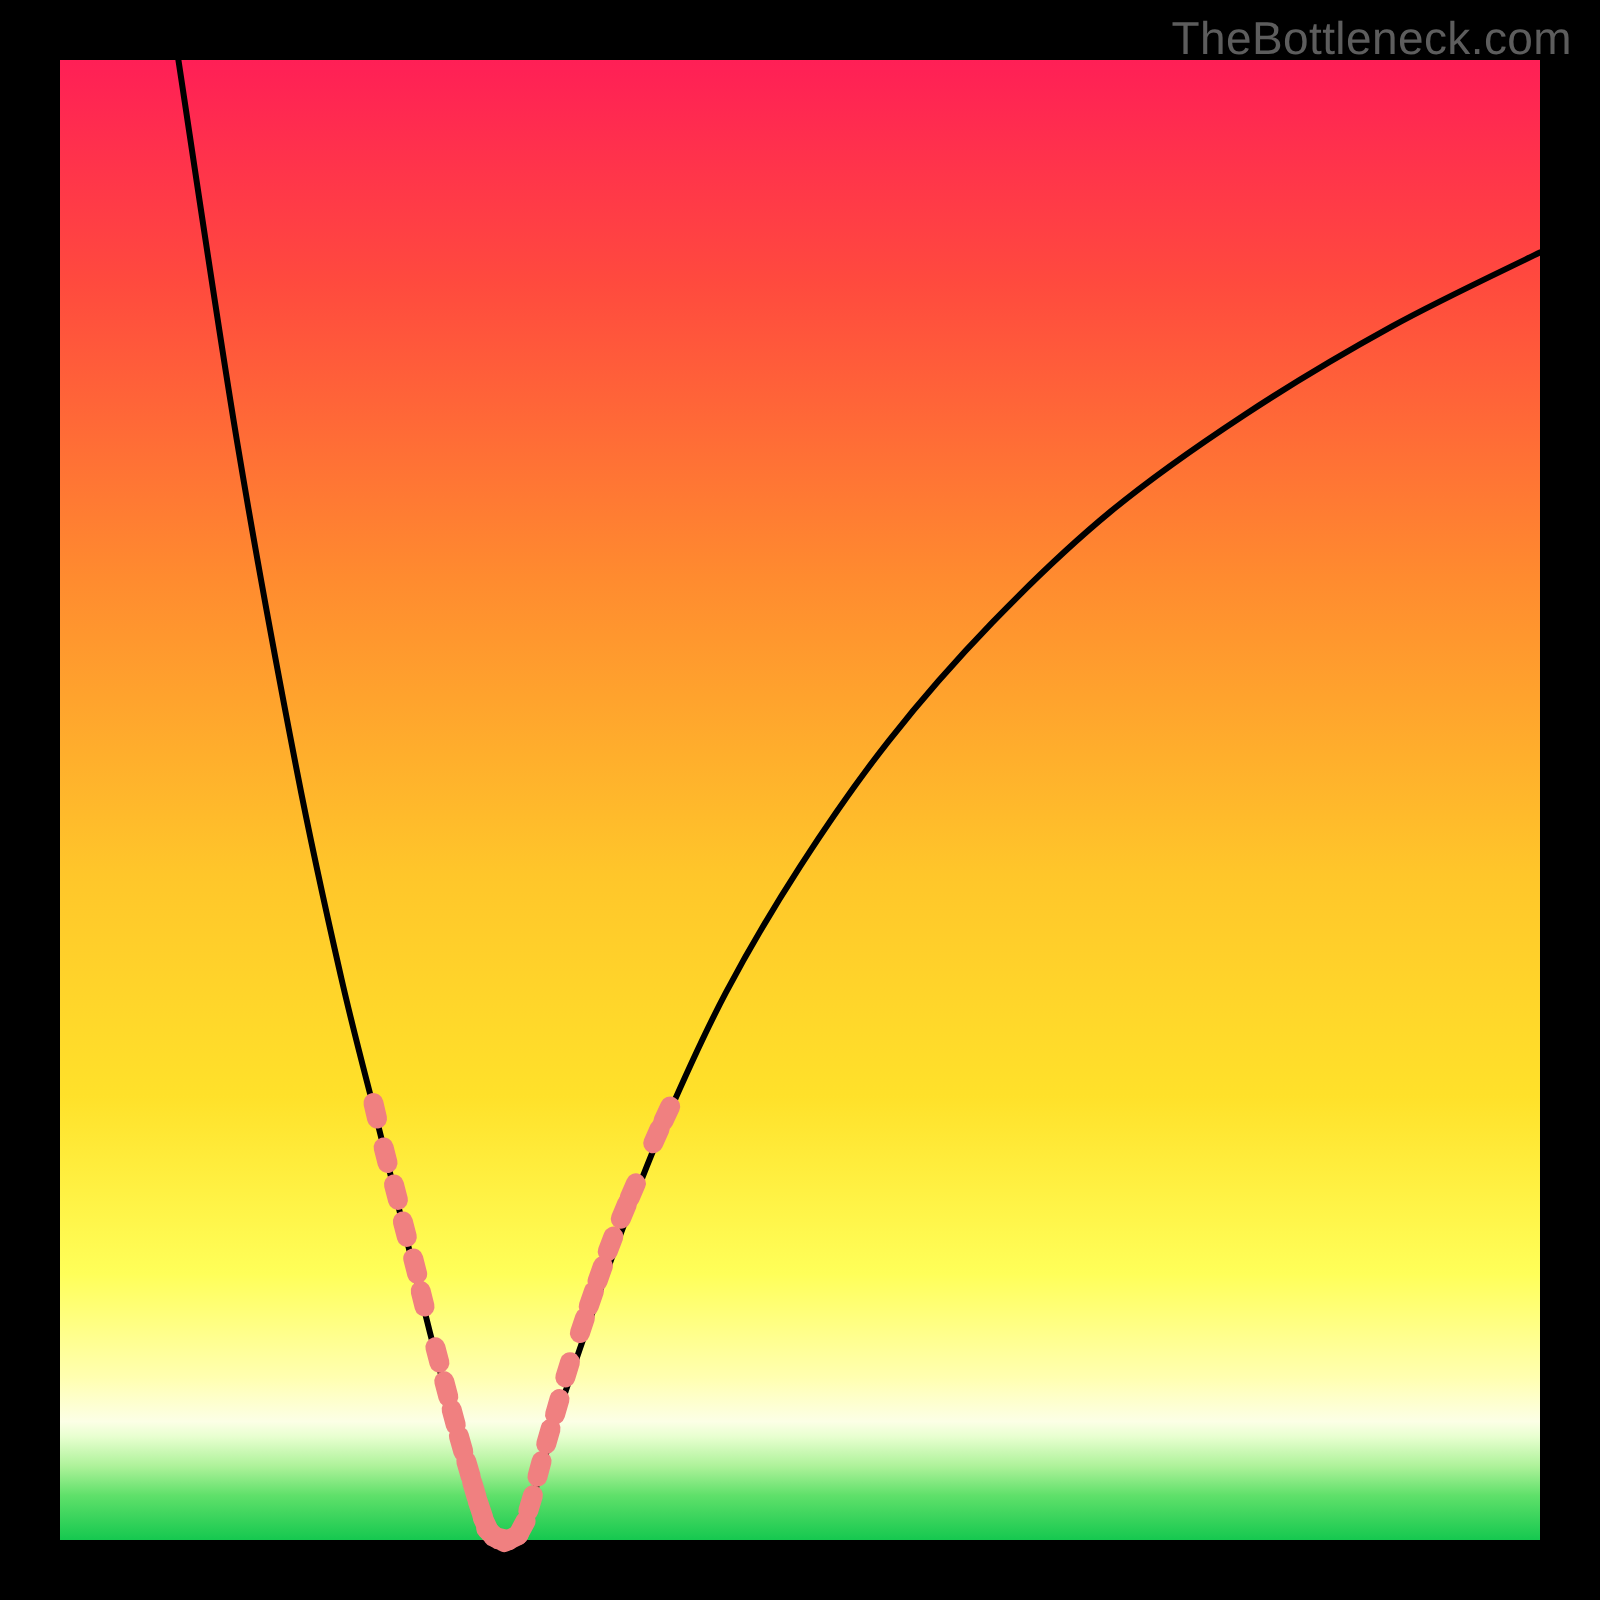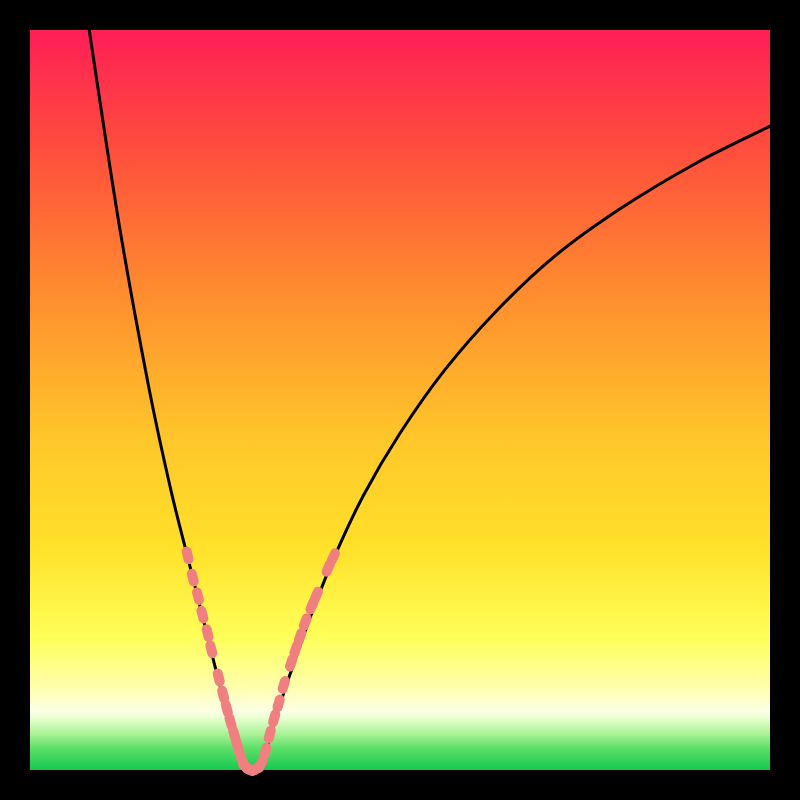--- a/index.html
+++ b/index.html
@@ -86,13 +86,14 @@
         <rect x="282.22" y="657.70" width="18" height="10" rx="5" ry="5" fill="#f08080" transform="rotate(-71.6 291.22 662.70)"></rect>
         <rect x="286.66" y="644.38" width="18" height="10" rx="5" ry="5" fill="#f08080" transform="rotate(-71.1 295.66 649.38)"></rect>
         <rect x="291.10" y="631.80" width="18" height="10" rx="5" ry="5" fill="#f08080" transform="rotate(-70.6 300.10 636.80)"></rect>
         <rect x="296.28" y="617.00" width="18" height="10" rx="5" ry="5" fill="#f08080" transform="rotate(-69.1 305.28 622.00)"></rect>
         <rect x="302.94" y="600.72" width="18" height="10" rx="5" ry="5" fill="#f08080" transform="rotate(-67.4 311.94 605.72)"></rect>
         <rect x="307.38" y="590.36" width="18" height="10" rx="5" ry="5" fill="#f08080" transform="rotate(-66.7 316.38 595.36)"></rect>
         <rect x="319.22" y="562.98" width="18" height="10" rx="5" ry="5" fill="#f08080" transform="rotate(-66.1 328.22 567.98)"></rect>
         <rect x="324.40" y="551.88" width="18" height="10" rx="5" ry="5" fill="#f08080" transform="rotate(-65.0 333.40 556.88)"></rect>
       </g>
   </svg>
+  <div class="watermark">TheBottleneck.com</div>
 </div>
 
 </body></html>

